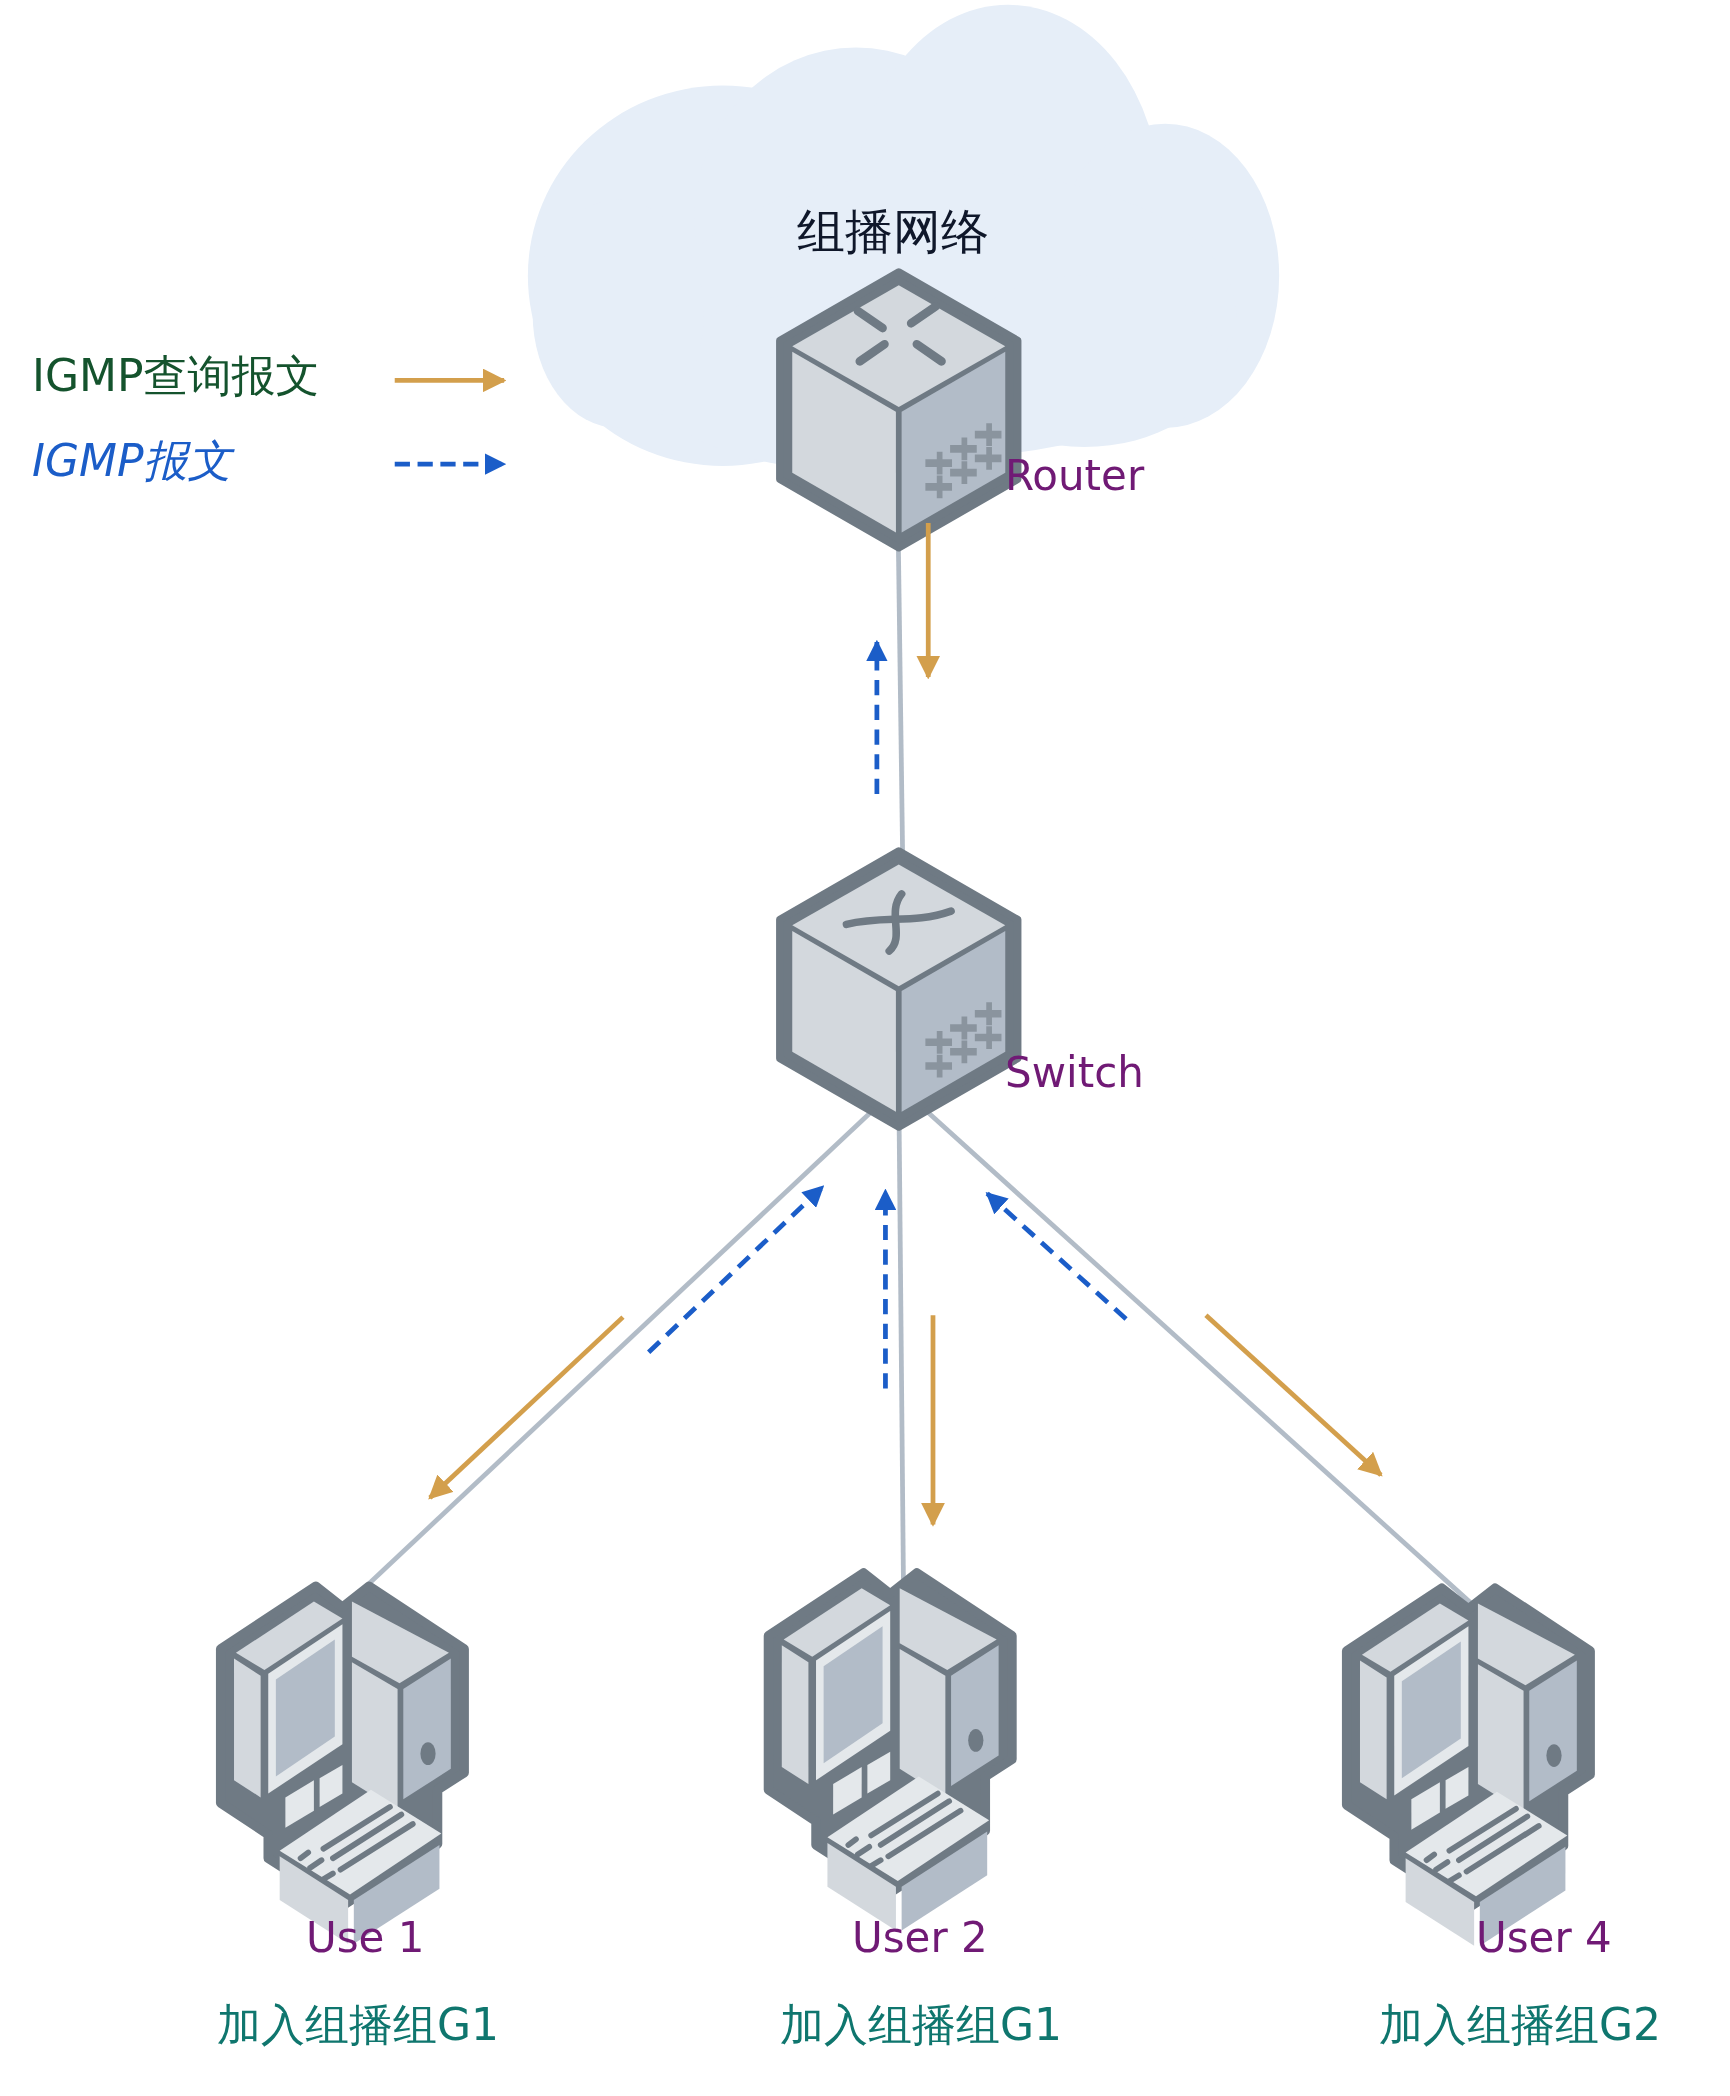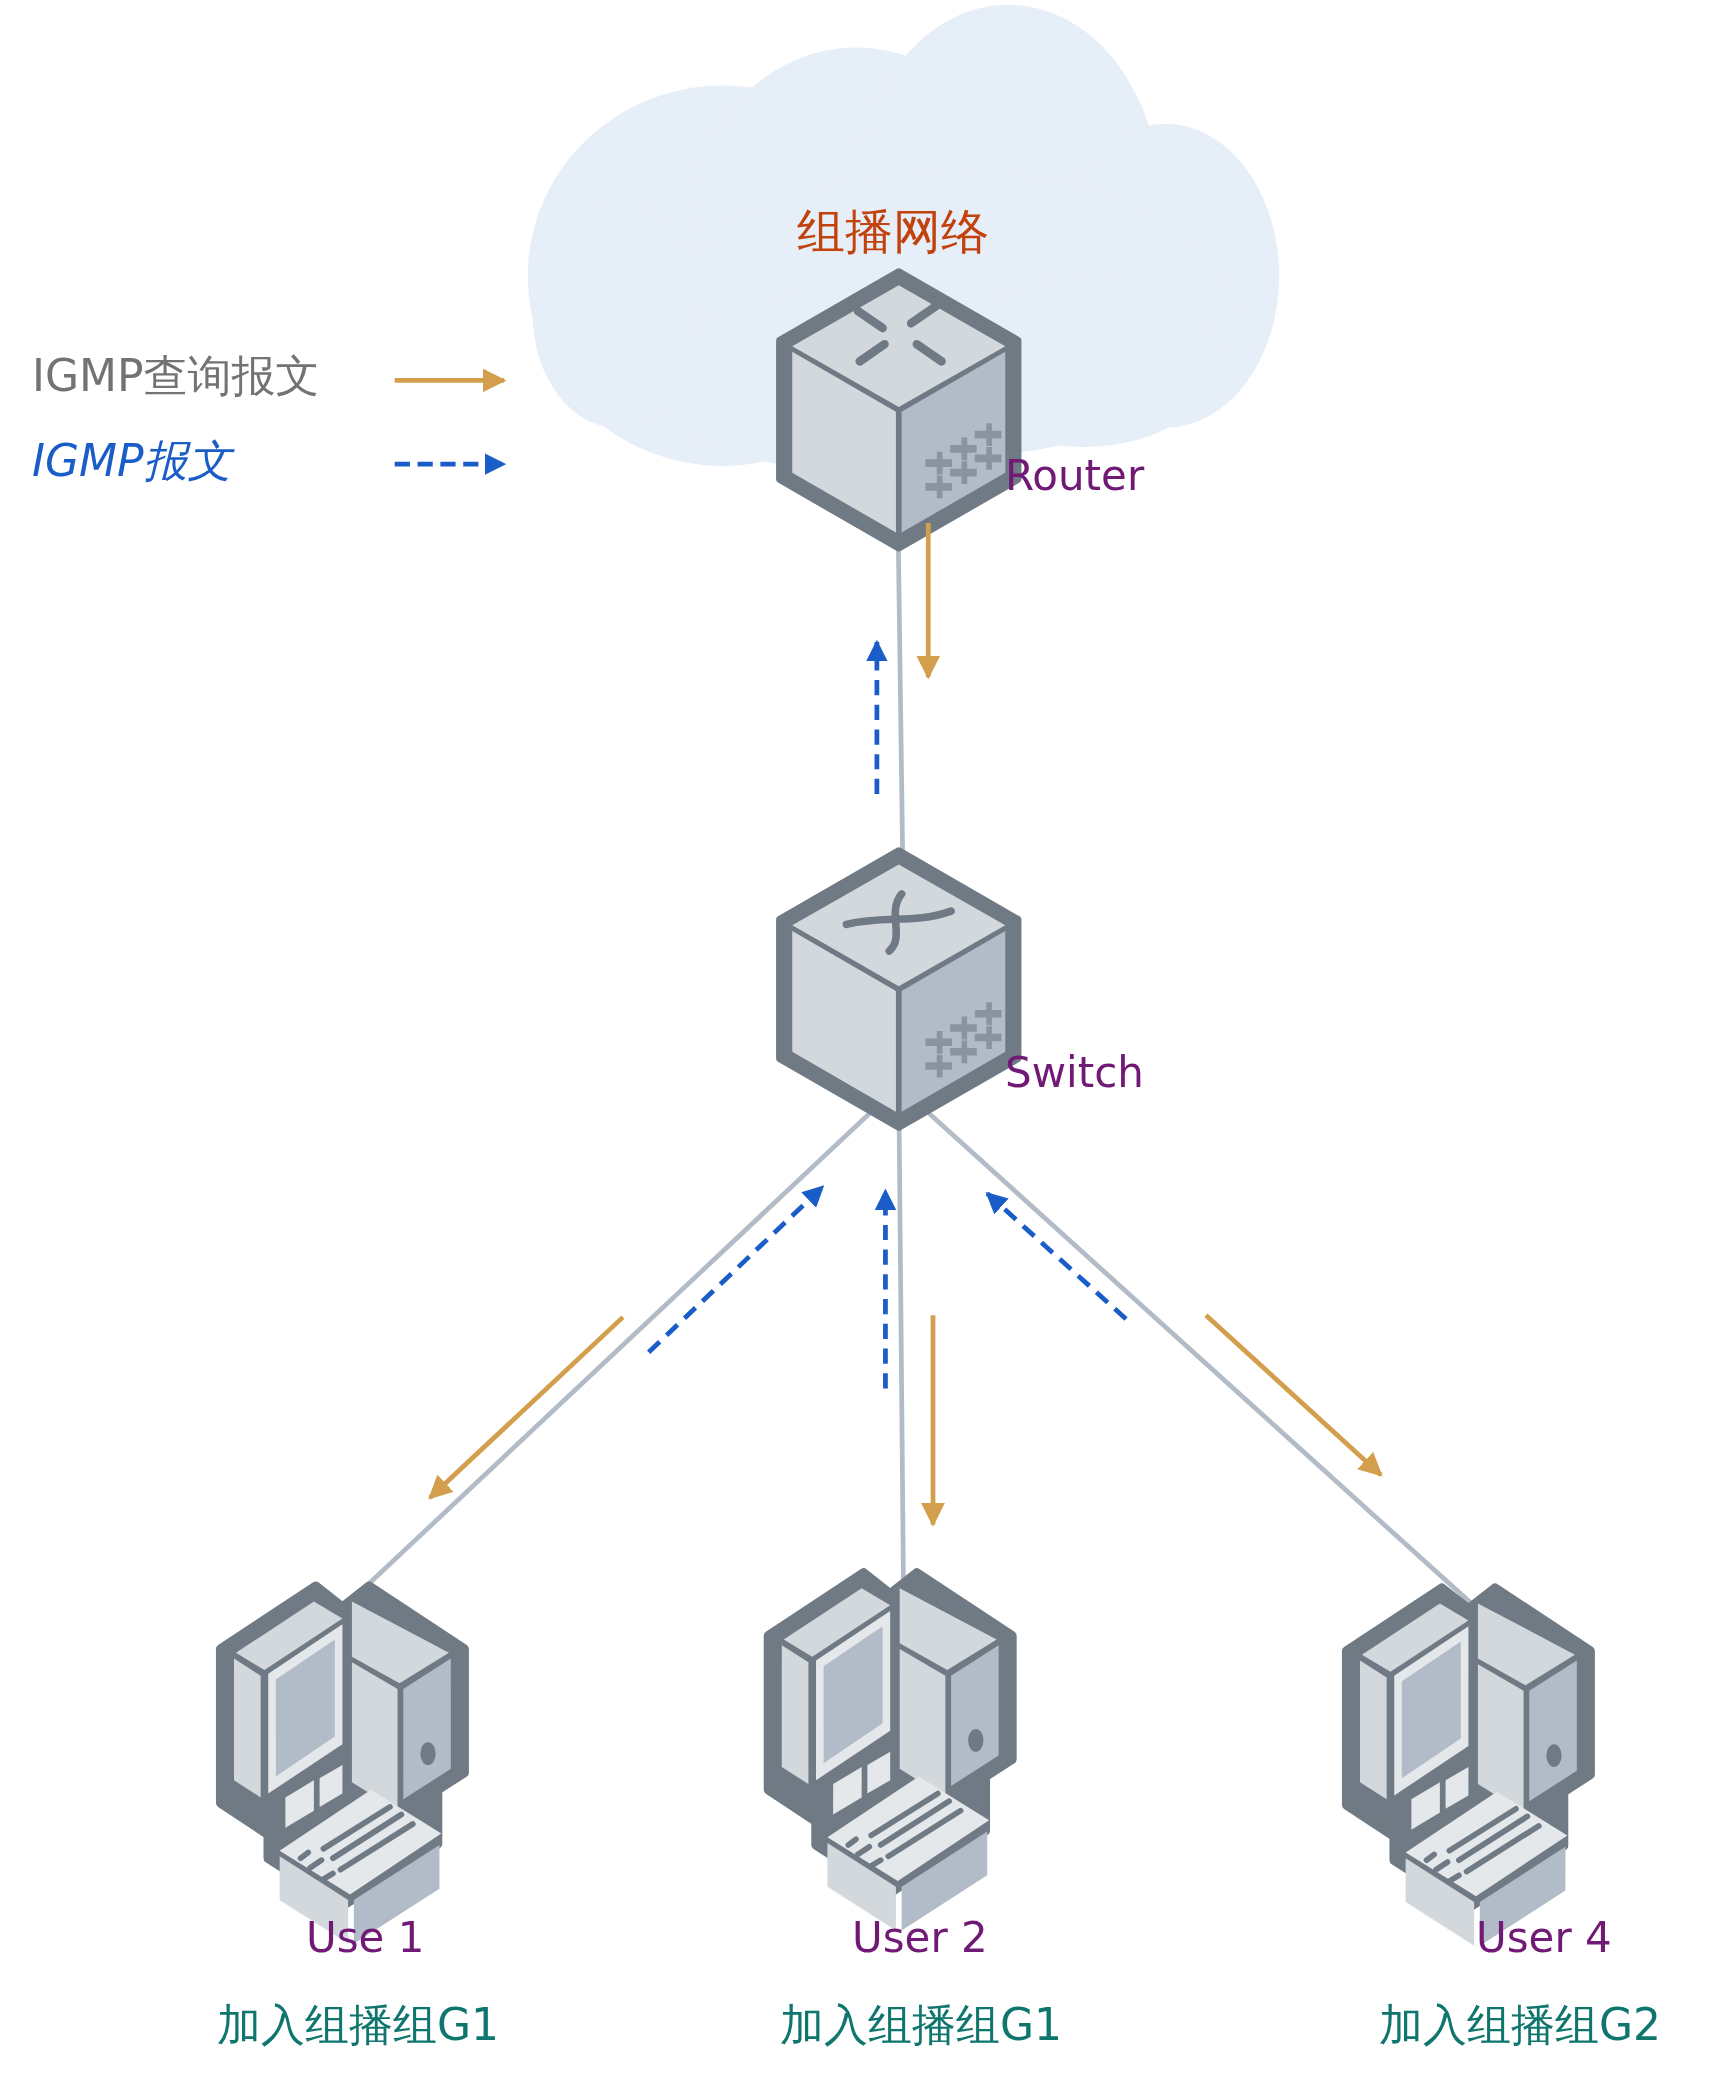--- a/index.html
+++ b/index.html
@@ -1,23 +1,23 @@
 <!DOCTYPE html>
 <html style="font-size:15px"><head>
 <meta charset="utf-8">
 <style>
   html, body { margin:0; padding:0; background:#ffffff; }
   body { width:1730px; height:2096px; position:relative; overflow:hidden; font-family:"DejaVu Sans", sans-serif; }
   svg { position:absolute; left:0; top:0; }
   .lbl { position:absolute; white-space:nowrap; line-height:1; }
   .dev-label { font-size:42px; color:#701a75; }
   .group-label { font-size:44px; color:#0f766e; }
-  .legend-q { font-size:44px; color:#737373;text-align:right; }
+  .legend-q { font-size:44px; color:#14532d;text-align:right; }
   .legend-r { font-size:44px; color:#1b5dc8;font-style:italic; }
-  .cloud-label { font-size:48px; color:#c2410c; }
+  .cloud-label { font-size:48px; color:#0f172a; }
 </style>
 </head>
 <body>
 
 <svg width="1730" height="2096" viewBox="0 0 1819 2204">
   <defs>
     <marker id="ah-gold" viewBox="0 0 10 10" refX="9" refY="5" markerWidth="5" markerHeight="5" orient="auto">
       <path d="M0,0 L10,5 L0,10 z" fill="#d39f4c"></path>
     </marker>
     <marker id="ah-blue" viewBox="0 0 10 10" refX="9" refY="5" markerWidth="4.5" markerHeight="4.5" orient="auto">

